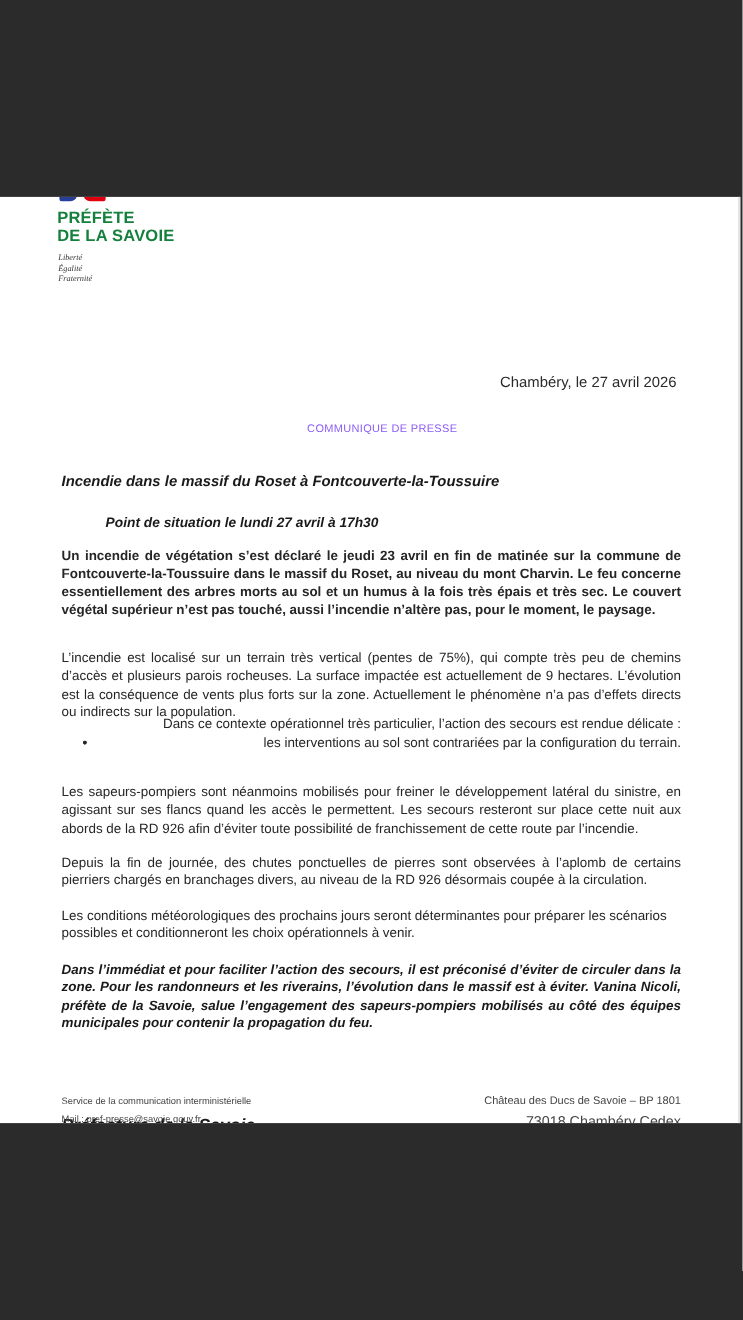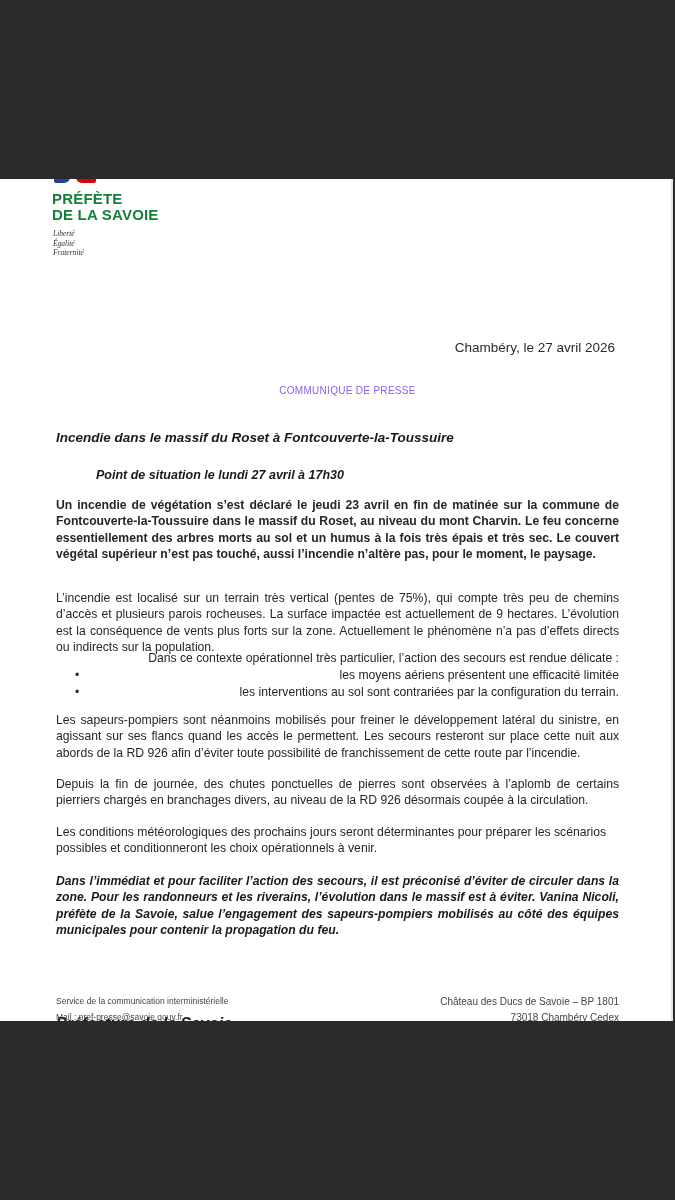--- a/index.html
+++ b/index.html
@@ -34,21 +34,21 @@
   .p3 li { position: relative; }
   .p3 li .dot { position: absolute; left: -26px; top: 0; }
   .p4 { top: 533px; }
   .p5 { top: 597px; }
   .p6 { top: 645px; text-align: left; }
   .p7 { top: 694px; font-weight: bold; font-style: italic; color: #1a1a1a; }
   .footer-name { position: absolute; left: 56px; top: 792px; font-size: 16px; font-weight: bold; font-style: italic; color: #1a1a1a; margin-top: 44px; }
   .footer-service { position: absolute; left: 56px; top: 817px; font-size: 8.5px; color: #444; }
   .footer-mail { position: absolute; left: 56px; top: 833px; font-size: 8.5px; color: #444; text-decoration: underline; }
   .footer-addr1 { position: absolute; right: 52px; top: 817px; font-size: 10px; color: #444; }
-  .footer-addr2 { position: absolute; right: 52px; top: 833px; font-size: 10px; color: #444; }
+  .footer-addr2 { position: absolute; right: 52px; top: 833px; font-size: 13px; color: #444; }
 </style>
 </head>
 <body>
 
 <div class="page">
   <div class="logo">
     <div class="flag">
       <div class="blue"></div>
       <div class="red"></div>
     </div>
@@ -66,21 +66,21 @@
   <div class="date">Chambéry, le 27 avril 2026</div>
   <div class="kind">COMMUNIQUE DE PRESSE</div>
   <div class="title">Incendie dans le massif du Roset à Fontcouverte-la-Toussuire</div>
   <div class="subtitle">Point de situation le lundi 27 avril à 17h30</div>
 
   <div class="body p1">Un incendie de végétation s’est déclaré le jeudi 23 avril en fin de matinée sur la commune de Fontcouverte-la-Toussuire dans le massif du Roset, au niveau du mont Charvin. Le feu concerne essentiellement des arbres morts au sol et un humus à la fois très épais et très sec. Le couvert végétal supérieur n’est pas touché, aussi l’incendie n’altère pas, pour le moment, le paysage.</div>
   <div class="body p2">L’incendie est localisé sur un terrain très vertical (pentes de 75%), qui compte très peu de chemins d’accès et plusieurs parois rocheuses. La surface impactée est actuellement de 9 hectares. L’évolution est la conséquence de vents plus forts sur la zone. Actuellement le phénomène n’a pas d’effets directs ou indirects sur la population.</div>
   <div class="body p3">
     <div>Dans ce contexte opérationnel très particulier, l’action des secours est rendue délicate :</div>
     <ul>
-      <li><span class="dot">•</span><span>les moyens aériens présentent une efficacité limitée</span></li>
+      <li><span class="dot">•</span></li>
       <li><span class="dot">•</span><span>les interventions au sol sont contrariées par la configuration du terrain.</span></li>
     </ul>
   </div>
   <div class="body p4">Les sapeurs-pompiers sont néanmoins mobilisés pour freiner le développement latéral du sinistre, en agissant sur ses flancs quand les accès le permettent. Les secours resteront sur place cette nuit aux abords de la RD 926 afin d’éviter toute possibilité de franchissement de cette route par l’incendie.</div>
   <div class="body p5">Depuis la fin de journée, des chutes ponctuelles de pierres sont observées à l’aplomb de certains pierriers chargés en branchages divers, au niveau de la RD 926 désormais coupée à la circulation.</div>
   <div class="body p7">Dans l’immédiat et pour faciliter l’action des secours, il est préconisé d’éviter de circuler dans la zone. Pour les randonneurs et les riverains, l’évolution dans le massif est à éviter. Vanina Nicoli, préfète de la Savoie, salue l’engagement des sapeurs-pompiers mobilisés au côté des équipes municipales pour contenir la propagation du feu.</div>
   <div class="body p6">Les conditions météorologiques des prochains jours seront déterminantes pour préparer les scénarios possibles et conditionneront les choix opérationnels à venir.</div>
 
   <div class="footer-name">Préfecture de la Savoie</div>
   <div class="footer-service">Service de la communication interministérielle</div>

